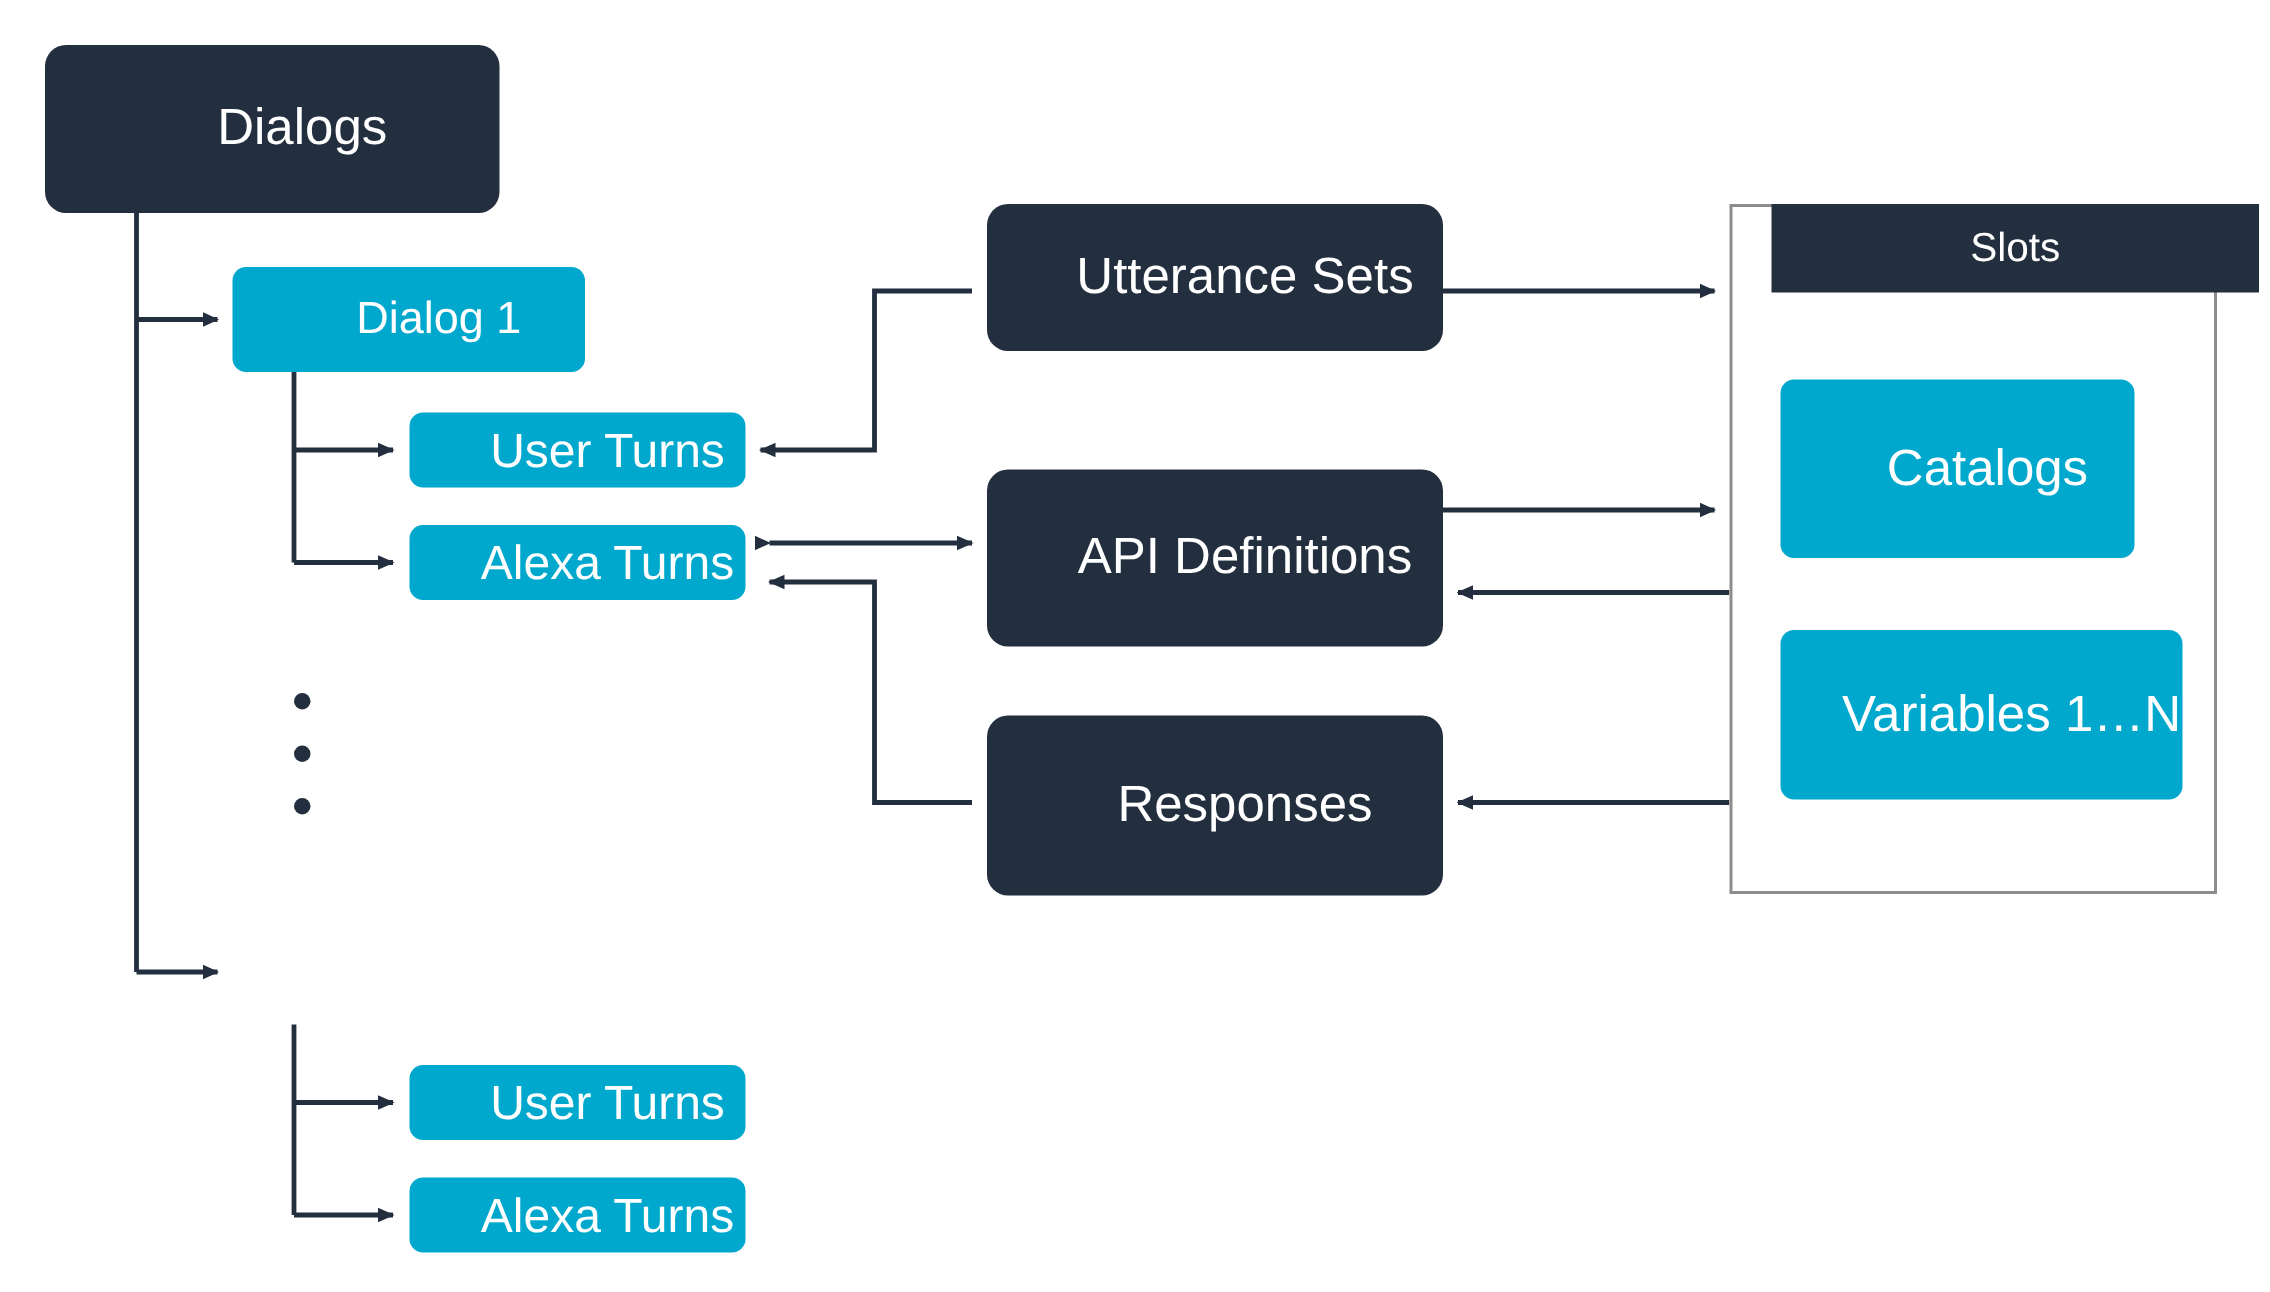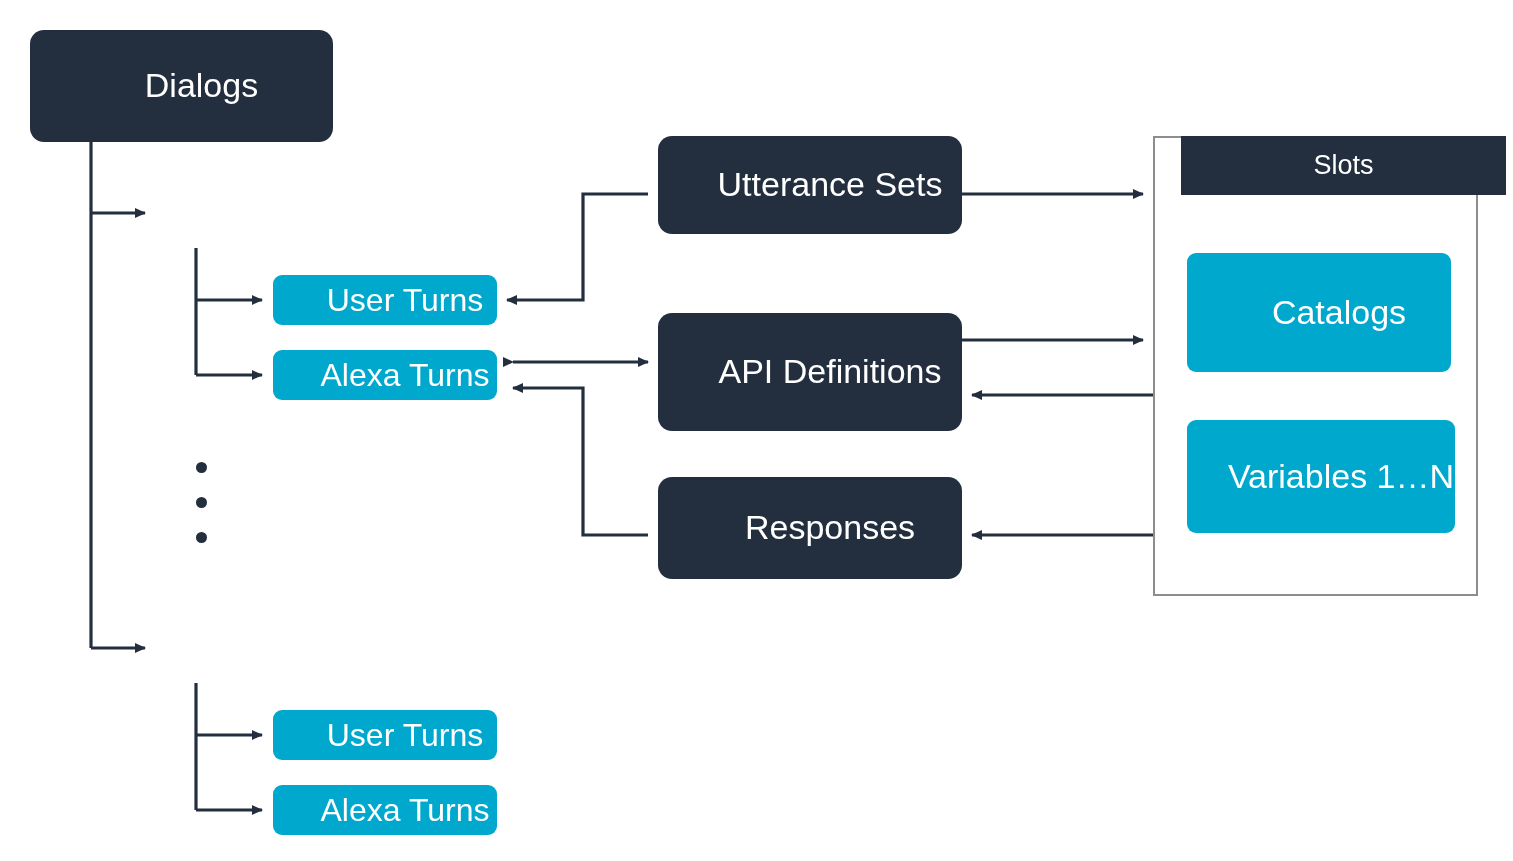--- a/index.html
+++ b/index.html
@@ -152,20 +152,23 @@
     </g>
   </svg>
 
   <div id="slots-panel"></div>
   <div id="slots-header">Slots</div>
 
   <div class="node dark big" style="left:30px; top:30px; width:303px; height:112px;">
     <span>Dialogs</span>
   </div>
 
+  <div class="node cyan med" style="left:155px; top:178px; width:235px; height:70px;">
+    <span>Dialog 1</span>
+  </div>
 
   <div class="node cyan small" style="left:273px; top:275px; width:224px; height:50px;">
     <span>User Turns</span>
   </div>
 
   <div class="node cyan small" style="left:273px; top:350px; width:224px; height:50px;">
     <span>Alexa Turns</span>
   </div>
 
   <div class="ellipsis-dots">
@@ -184,25 +187,25 @@
   </div>
 
   <div class="node dark big" style="left:658px; top:136px; width:304px; height:98px;">
     <span>Utterance Sets</span>
   </div>
 
   <div class="node dark big" style="left:658px; top:313px; width:304px; height:118px;">
     <span>API Definitions</span>
   </div>
 
-  <div class="node dark big" style="left:658px; top:477px; width:304px; height:102px;">
+  <div class="node dark big" style="left:658px; top:477px; width:304px; height:120px;">
     <span>Responses</span>
   </div>
 
-  <div class="node cyan big" style="left:1187px; top:253px; width:264px; height:119px;">
+  <div class="node cyan big" style="left:1187px; top:253px; width:236px; height:119px;">
     <span>Catalogs</span>
   </div>
 
   <div class="node cyan big" style="left:1187px; top:420px; width:268px; height:113px;">
     <span>Variables 1…N</span>
   </div>
 
 </div>
 
 </body></html>

